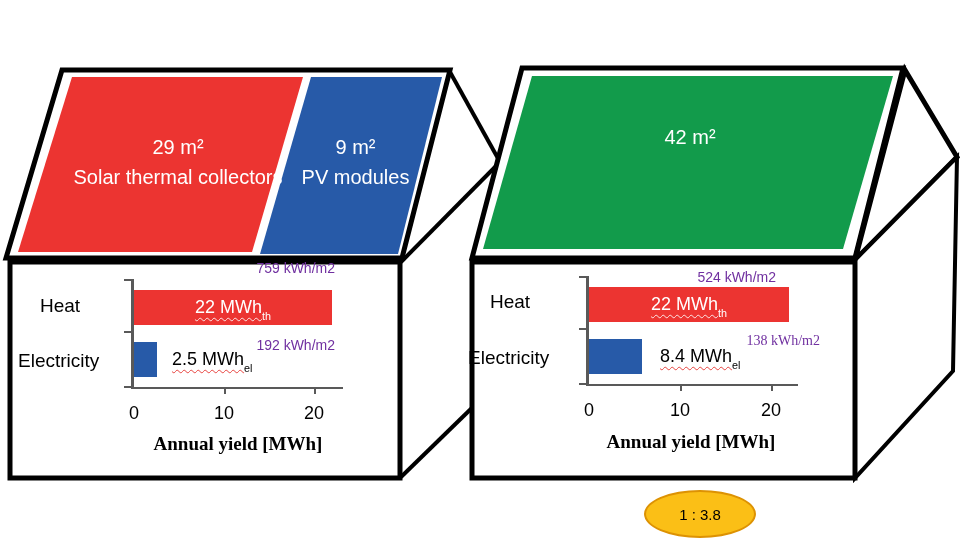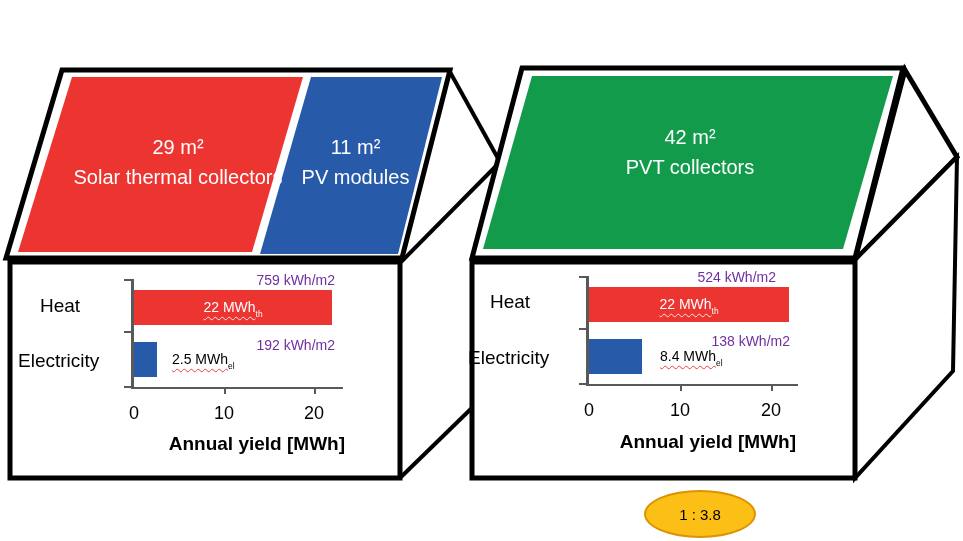--- a/index.html
+++ b/index.html
@@ -7,31 +7,31 @@
     position:relative;width:963px;height:541px;background:#fff;overflow:hidden;
     font-family:"Liberation Sans","DejaVu Sans",sans-serif;color:#000;
   }
   #shapes{position:absolute;left:0;top:0;}
   .abs{position:absolute;}
   .roof-label{
     text-align:center;color:#fff;font-size:20px;line-height:30px;
   }
   .cat-label{font-size:19px;}
   .bar{position:absolute;height:35px;}
-  .bar-val{font-size:14px;line-height:35px;white-space:nowrap;}
+  .bar-val{font-size:18px;line-height:35px;white-space:nowrap;}
   .bar-val sub{font-size:0.6em;position:relative;bottom:-0.2em;}
   .wavy-light{text-decoration:underline wavy rgba(255,255,255,.85);text-decoration-thickness:1px;text-underline-offset:4px;}
   .wavy-red{text-decoration:underline wavy rgba(230,50,45,.9);text-decoration-thickness:1px;text-underline-offset:4px;}
   .annot{font-size:14px;color:var(--c-purple);text-align:right;white-space:nowrap;}
   .vaxis{width:3px;background:var(--c-axis);}
   .haxis{height:2px;background:var(--c-axis);}
   .stub-l{width:7px;height:2px;background:var(--c-axis);}
   .stub-d{width:2px;height:5px;background:var(--c-axis);}
   .tick{width:40px;text-align:center;font-size:18px;}
-  .xlabel{font-size:19px;font-weight:bold;text-align:right;}
+  .xlabel{font-size:19px;font-weight:bold;text-align:center;font-family:Liberation Serif, serif;}
   .badge{display:flex;align-items:center;justify-content:center;border-radius:50%;}
   .heat-fill{background:var(--c-red);}
   .elec-fill{background:var(--c-blue);}
 </style>
 </head>
 <body>
 
 <div id="canvas">
 
   <svg id="shapes" width="963" height="541" viewBox="0 0 963 541">
@@ -49,36 +49,35 @@
     <polygon points="905,70 957,157 855,260" fill="#ffffff" stroke="#000" stroke-width="5"></polygon>
     <polygon points="855,260 957,157 953,371 855,478" fill="#ffffff" stroke="#000" stroke-width="4"></polygon>
     <rect x="472" y="262" width="383" height="216" fill="#ffffff" stroke="#000" stroke-width="5"></rect>
   </svg>
 
   <div class="abs roof-label" style="left:43px;top:132px;width:270px;">
     <div>29 m²</div>
     <div>Solar thermal collectors</div>
   </div>
   <div class="abs roof-label" style="left:283px;top:132px;width:145px;">
-    <div>11 m²</div>
+    <div>9 m²</div>
     <div>PV modules</div>
   </div>
   <div class="abs roof-label" style="left:555px;top:122px;width:270px;">
     <div>42 m²</div>
-    <div>PVT collectors</div>
   </div>
 
   <div>
     <div class="abs cat-label" style="left:40px;top:295px;width:84px;">Heat</div>
     <div class="abs cat-label" style="left:18px;top:350px;width:107px;">Electricity</div>
 
     <div class="bar heat-fill" style="left: 134px; top: 290px; width: 198px;"></div>
     <div class="bar elec-fill" style="left: 134px; top: 342px; width: 23px;"></div>
 
-    <div class="abs annot" style="left:187px;top:272px;width:148px;">759 kWh/m2</div>
+    <div class="abs annot" style="left:187px;top:260px;width:148px;">759 kWh/m2</div>
     <div class="abs annot" style="left:187px;top:337px;width:148px;">192 kWh/m2</div>
 
     <div class="abs bar-val" style="left:134px;top:290px;width:198px;text-align:center;color:#fff;"><span class="wavy-light"><span>22 MWh</span><sub>th</sub></span></div>
     <div class="abs bar-val" style="left:172px;top:342px;"><span class="wavy-red"><span>2.5 MWh</span><sub>el</sub></span></div>
 
     <div class="abs vaxis" style="left:131px;top:279px;height:110px;"></div>
     <div class="abs stub-l" style="left:124px;top:279px;"></div>
     <div class="abs stub-l" style="left:124px;top:331px;"></div>
     <div class="abs stub-l" style="left:124px;top:386px;"></div>
     <div class="abs haxis" style="left:131px;top:387px;width:212px;"></div>
@@ -92,21 +91,21 @@
   </div>
 
   <div>
     <div class="abs cat-label" style="left:490px;top:291px;width:85px;">Heat</div>
     <div class="abs cat-label" style="left:468px;top:347px;width:107px;">Electricity</div>
 
     <div class="bar heat-fill" style="left: 589px; top: 287px; width: 200px;"></div>
     <div class="bar elec-fill" style="left: 589px; top: 339px; width: 53px;"></div>
 
     <div class="abs annot" style="left:628px;top:269px;width:148px;">524 kWh/m2</div>
-    <div class="abs annot" style="left:642px;top:333px;width:148px;">138 kWh/m2</div>
+    <div class="abs annot" style="left:672px;top:333px;width:148px;font-family:Liberation Serif, serif;">138 kWh/m2</div>
 
     <div class="abs bar-val" style="left:589px;top:287px;width:200px;text-align:center;color:#fff;"><span class="wavy-light"><span>22 MWh</span><sub>th</sub></span></div>
     <div class="abs bar-val" style="left:660px;top:339px;"><span class="wavy-red"><span>8.4 MWh</span><sub>el</sub></span></div>
 
     <div class="abs vaxis" style="left:586px;top:276px;height:110px;"></div>
     <div class="abs stub-l" style="left:579px;top:276px;"></div>
     <div class="abs stub-l" style="left:579px;top:328px;"></div>
     <div class="abs stub-l" style="left:579px;top:383px;"></div>
     <div class="abs haxis" style="left:586px;top:384px;width:212px;"></div>
     <div class="abs stub-d" style="left:680px;top:386px;"></div>

